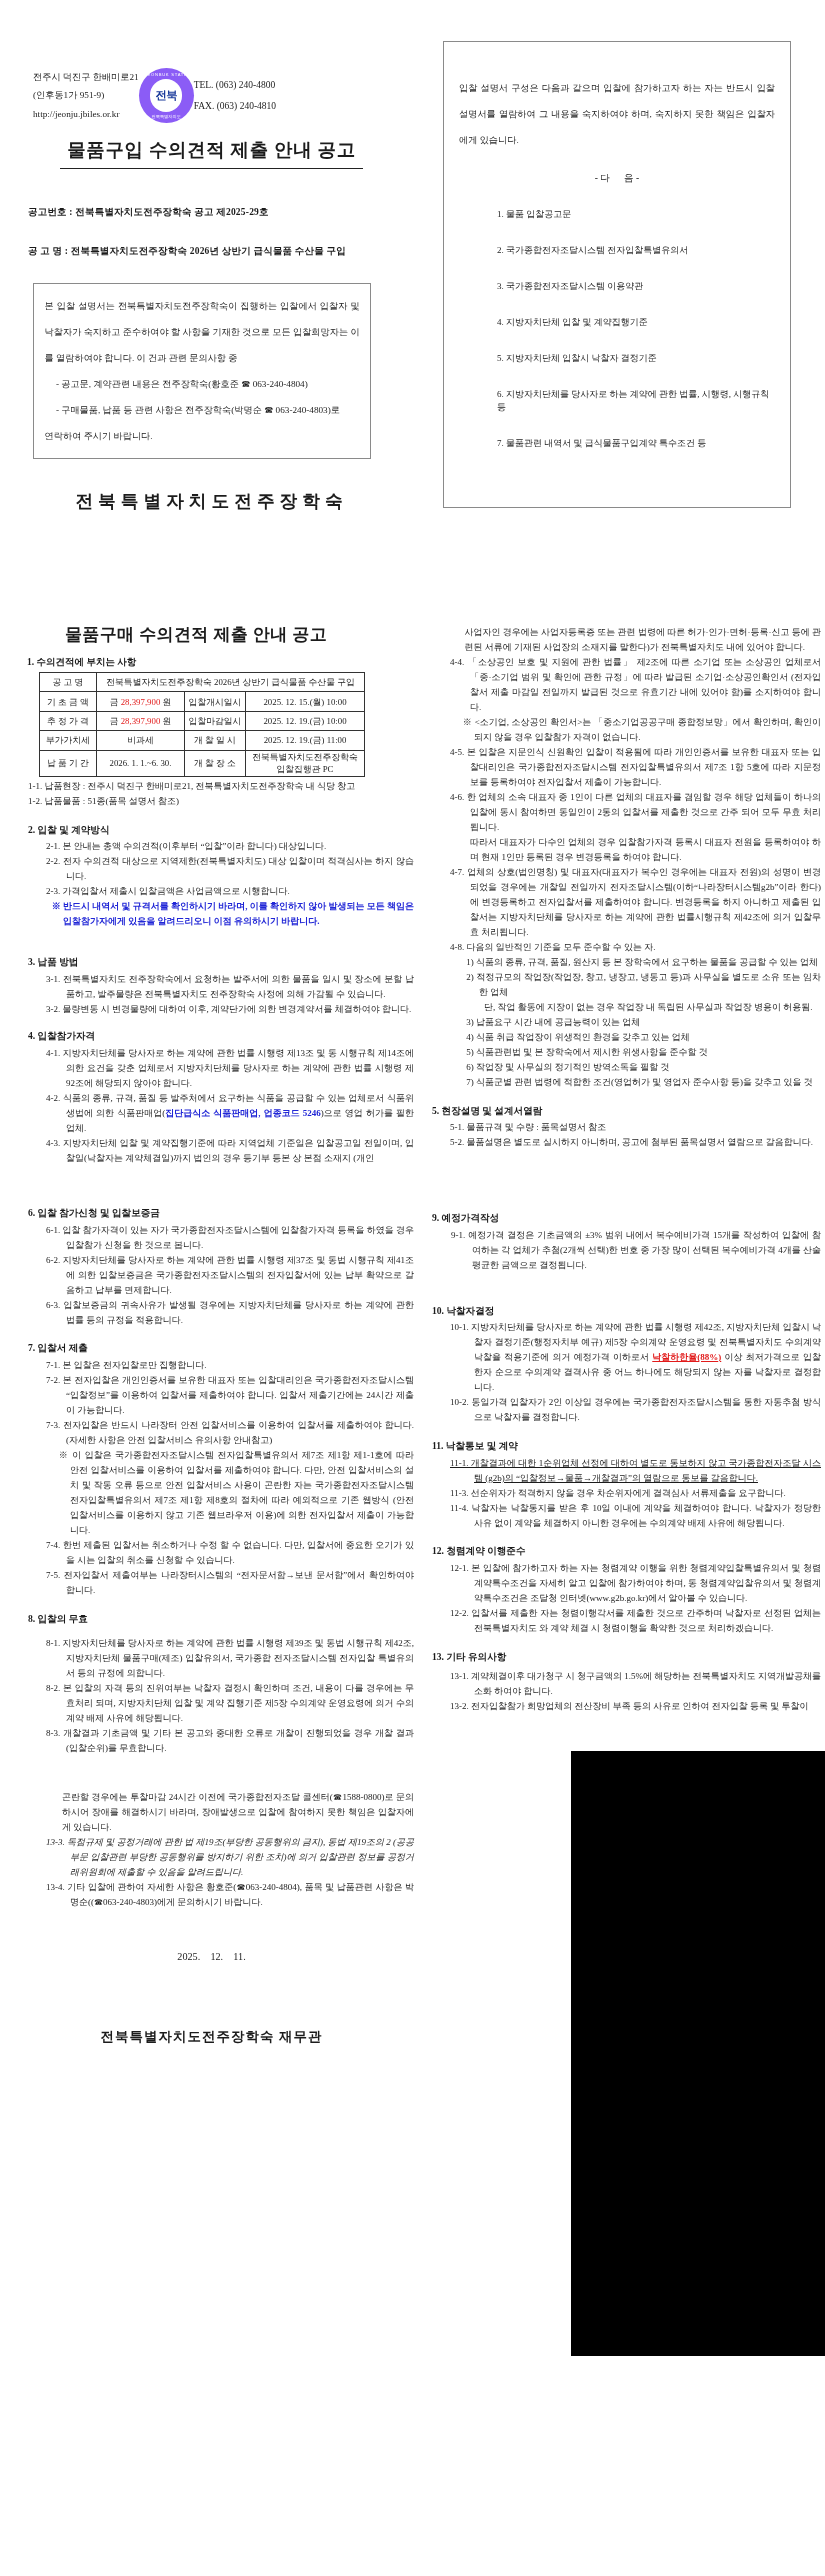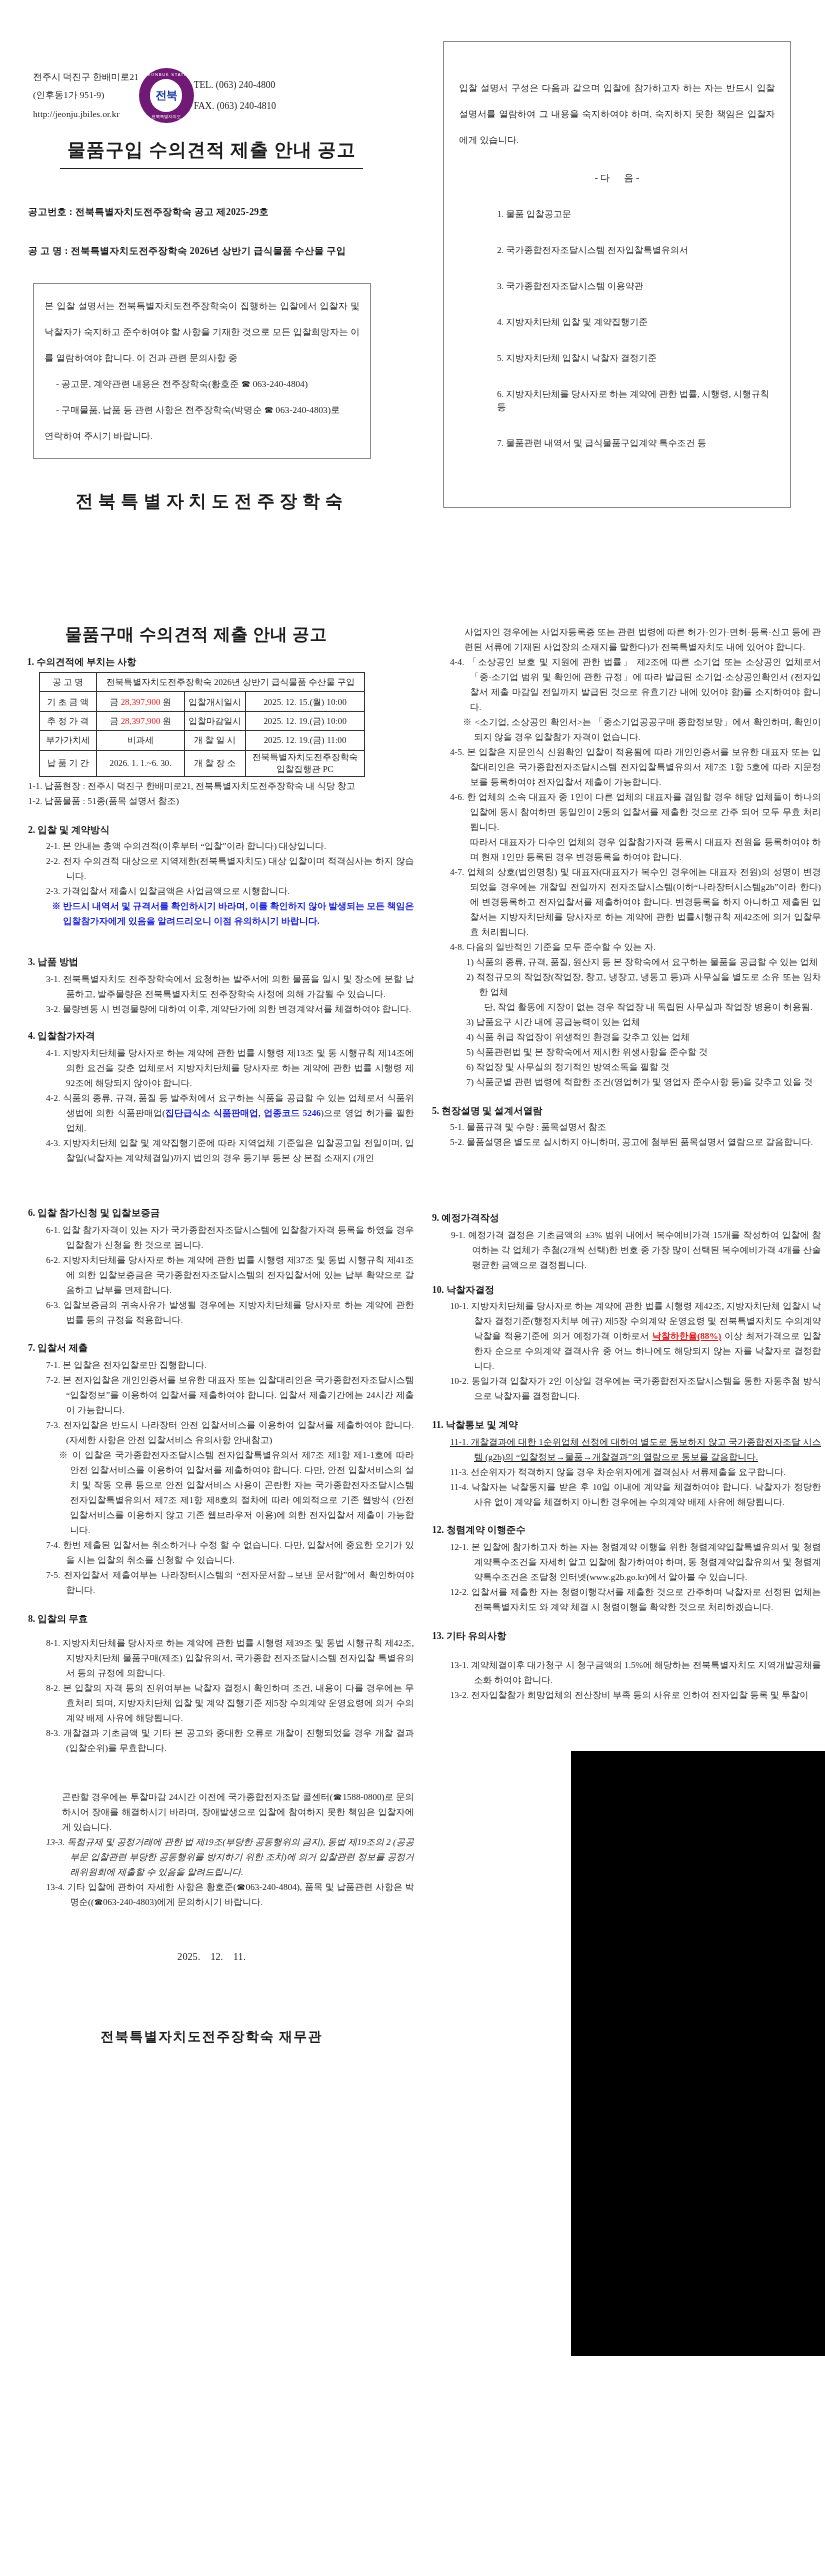--- a/index.html
+++ b/index.html
@@ -2,21 +2,21 @@
 <html style="font-size:11.3px"><head>
 <meta charset="utf-8">
 <style>
   html,body{margin:0;padding:0;background:#ffffff;}
   #page{position:relative;width:825px;height:2576px;background:#fff;overflow:hidden;
         font-family:"Liberation Serif","DejaVu Serif",serif;color:#1c1c1c;}
   
   #letterhead{position:absolute;top:68px;left:33px;width:362px;display:flex;align-items:center;}
   .addr{font-size:9.2px;line-height:18.4px;}
   .telfax{font-size:9.5px;line-height:21px;text-align:left;}
-  .logo{width:55px;height:55px;border-radius:50%;background:#701a75;position:relative;display:flex;align-items:center;justify-content:center;flex:0 0 auto;}
+  .logo{width:55px;height:55px;border-radius:50%;background:#8b5cf6;position:relative;display:flex;align-items:center;justify-content:center;flex:0 0 auto;}
   .logo-inner{width:32.5px;height:32.5px;border-radius:50%;background:#fff;display:flex;align-items:center;justify-content:center;}
   .logo-kr{font-family:"Liberation Sans","DejaVu Sans",sans-serif;font-weight:bold;font-size:11.3px;color:#19399a;letter-spacing:-0.7px;}
   .ring-t{position:absolute;top:4.2px;left:0;width:100%;text-align:center;font-size:4.2px;color:#fff;font-family:"Liberation Sans",sans-serif;letter-spacing:0.7px;}
   .ring-b{position:absolute;bottom:4.2px;left:0;width:100%;text-align:center;font-size:4.2px;color:#fff;font-family:"Liberation Sans",sans-serif;}
   
   #title1{position:absolute;top:137px;left:28px;width:367px;text-align:center;}
   #title1 span{display:inline-block;font-size:18.4px;font-weight:bold;letter-spacing:0.7px;border-bottom:1.4px solid #222;padding:0 7px 6.4px;}
   #notice-no{position:absolute;top:206px;left:28px;font-size:9.5px;font-weight:bold;letter-spacing:0.2px;}
   #notice-name{position:absolute;top:245px;left:28px;font-size:9.5px;font-weight:bold;letter-spacing:0.2px;}
   #intro-box{position:absolute;top:283px;left:33px;width:315px;border:0.7px solid #8a8a8a;padding:9.2px 10.6px 8.5px;font-size:9.2px;line-height:26px;text-align:justify;}
@@ -197,32 +197,32 @@
       <div class="blk p" style="padding-left: 38px; text-indent: -20px;"><span>7-4. 한번 제출된 입찰서는 취소하거나 수정 할 수 없습니다. 다만, 입찰서에 중요한 오기가 있을 시는 입찰의 취소를 신청할 수 있습니다.</span></div>
       <div class="blk p" style="padding-left: 38px; text-indent: -20px;"><span>7-5. 전자입찰서 제출여부는 나라장터시스템의 “전자문서함→보낸 문서함”에서 확인하여야 합니다.</span></div>
       <div class="blk h" style="margin-top: 12.7px;"><span>8. 입찰의 무효</span></div>
       <div class="blk p" style="margin-top: 9px; padding-left: 38px; text-indent: -20px;"><span>8-1. 지방자치단체를 당사자로 하는 계약에 관한 법률 시행령 제39조 및 동법 시행규칙 제42조, 지방자치단체 물품구매(제조) 입찰유의서, 국가종합 전자조달시스템 전자입찰 특별유의서 등의 규정에 의합니다.</span></div>
       <div class="blk p" style="padding-left: 38px; text-indent: -20px;"><span>8-2. 본 입찰의 자격 등의 진위여부는 낙찰자 결정시 확인하며 조건, 내용이 다를 경우에는 무효처리 되며, 지방자치단체 입찰 및 계약 집행기준 제5장 수의계약 운영요령에 의거 수의계약 배제 사유에 해당됩니다.</span></div>
       <div class="blk p" style="padding-left: 38px; text-indent: -20px;"><span>8-3. 개찰결과 기초금액 및 기타 본 공고와 중대한 오류로 개찰이 진행되었을 경우 개찰 결과(입찰순위)를 무효합니다.</span></div>
     </div>
   <div id="p6" class="col">
       <div class="blk h"><span>9. 예정가격작성</span></div>
       <div class="blk p" style="margin-top: 1.4px; padding-left: 40px; text-indent: -21px;"><span>9-1. 예정가격 결정은 기초금액의 ±3% 범위 내에서 복수예비가격 15개를 작성하여 입찰에 참여하는 각 업체가 추첨(2개씩 선택)한 번호 중 가장 많이 선택된 복수예비가격 4개를 산술평균한 금액으로 결정됩니다.</span></div>
-      <div class="blk h" style="margin-top: 9px;"><span>10. 낙찰자결정</span></div>
+      <div class="blk h" style="margin-top: 30px;"><span>10. 낙찰자결정</span></div>
       <div class="blk p" style="margin-top: 1.4px; padding-left: 42px; text-indent: -24px;"><span>10-1. 지방자치단체를 당사자로 하는 계약에 관한 법률 시행령 제42조, 지방자치단체 입찰시 낙찰자 결정기준(행정자치부 예규) 제5장 수의계약 운영요령 및 전북특별자치도  수의계약 낙찰율 적용기준에 의거 예정가격 이하로서 </span><span class="s-ru">낙찰하한율(88%)</span><span> 이상 최저가격으로 입찰한자 순으로 수의계약 결격사유 중 어느 하나에도 해당되지 않는 자를 낙찰자로 결정합니다.</span></div>
       <div class="blk p" style="padding-left: 42px; text-indent: -24px;"><span>10-2. 동일가격 입찰자가 2인 이상일 경우에는 국가종합전자조달시스템을 통한 자동추첨 방식으로 낙찰자를 결정합니다.</span></div>
       <div class="blk h" style="margin-top: 12.7px;"><span>11. 낙찰통보 및 계약</span></div>
       <div class="blk p" style="margin-top: 1.4px; padding-left: 42px; text-indent: -24px; text-decoration: underline;"><span>11-1. 개찰결과에 대한 1순위업체 선정에 대하여 별도로 통보하지 않고 국가종합전자조달 시스템 (g2b)의 “입찰정보→물품→개찰결과”의 열람으로 통보를 갈음합니다.</span></div>
       <div class="blk p" style="padding-left: 42px; text-indent: -24px;"><span>11-3. 선순위자가 적격하지 않을 경우 차순위자에게 결격심사 서류제출을 요구합니다.</span></div>
       <div class="blk p" style="padding-left: 42px; text-indent: -24px;"><span>11-4. 낙찰자는 낙찰통지를 받은 후 10일 이내에 계약을 체결하여야 합니다. 낙찰자가 정당한 사유 없이 계약을 체결하지 아니한 경우에는 수의계약 배제 사유에 해당됩니다.</span></div>
       <div class="blk h" style="margin-top: 12.7px;"><span>12. 청렴계약 이행준수</span></div>
       <div class="blk p" style="margin-top: 1.4px; padding-left: 42px; text-indent: -24px;"><span>12-1. 본 입찰에 참가하고자 하는 자는 청렴계약 이행을 위한 청렴계약입찰특별유의서 및 청렴계약특수조건을 자세히 알고 입찰에 참가하여야 하며, 동 청렴계약입찰유의서 및 청렴계약특수조건은 조달청 인터넷(www.g2b.go.kr)에서 알아볼 수 있습니다.</span></div>
       <div class="blk p" style="padding-left: 42px; text-indent: -24px;"><span>12-2. 입찰서를 제출한 자는 청렴이행각서를 제출한 것으로 간주하며 낙찰자로 선정된 업체는 전북특별자치도 와 계약 체결 시 청렴이행을 확약한 것으로 처리하겠습니다.</span></div>
       <div class="blk h" style="margin-top: 12.7px;"><span>13. 기타 유의사항</span></div>
-      <div class="blk p" style="margin-top: 14px; padding-left: 42px; text-indent: -24px;"><span>13-1. 계약체결이후 대가청구 시 청구금액의 1.5%에 해당하는 전북특별자치도 지역개발공채를 소화  하여야 합니다.</span></div>
+      <div class="blk p" style="margin-top: 4px; padding-left: 42px; text-indent: -24px;"><span>13-1. 계약체결이후 대가청구 시 청구금액의 1.5%에 해당하는 전북특별자치도 지역개발공채를 소화  하여야 합니다.</span></div>
       <div class="blk p" style="padding-left: 42px; text-indent: -24px;"><span>13-2. 전자입찰참가 희망업체의 전산장비 부족 등의 사유로 인하여 전자입찰 등록 및 투찰이</span></div>
     </div>
   <div id="p7" class="col">
       <div class="blk p" style="padding-left: 34px;"><span>곤란할 경우에는 투찰마감 24시간 이전에 국가종합전자조달 콜센터(☎1588-0800)로 문의하시어 장애를 해결하시기 바라며, 장애발생으로 입찰에 참여하지 못한 책임은 입찰자에게 있습니다.</span></div>
       <div class="blk p" style="padding-left: 42px; text-indent: -24px; font-style: italic;"><span>13-3. 독점규제 및 공정거래에 관한 법 제19조(부당한 공동행위의 금지), 동법 제19조의 2 (공공부문 입찰관련 부당한 공동행위를 방지하기 위한 조치)에 의거 입찰관련 정보를 공정거래위원회에 제출할 수 있음을 알려드립니다.</span></div>
       <div class="blk p" style="padding-left: 42px; text-indent: -24px;"><span>13-4. 기타 입찰에 관하여 자세한 사항은 황호준(☎063-240-4804), 품목 및 납품관련 사항은 박명순((☎063-240-4803)에게 문의하시기 바랍니다.</span></div>
     </div>
 
   <div id="f-date">2025.    12.    11.</div>
   <div id="f-sign">전북특별자치도전주장학숙 재무관</div>

